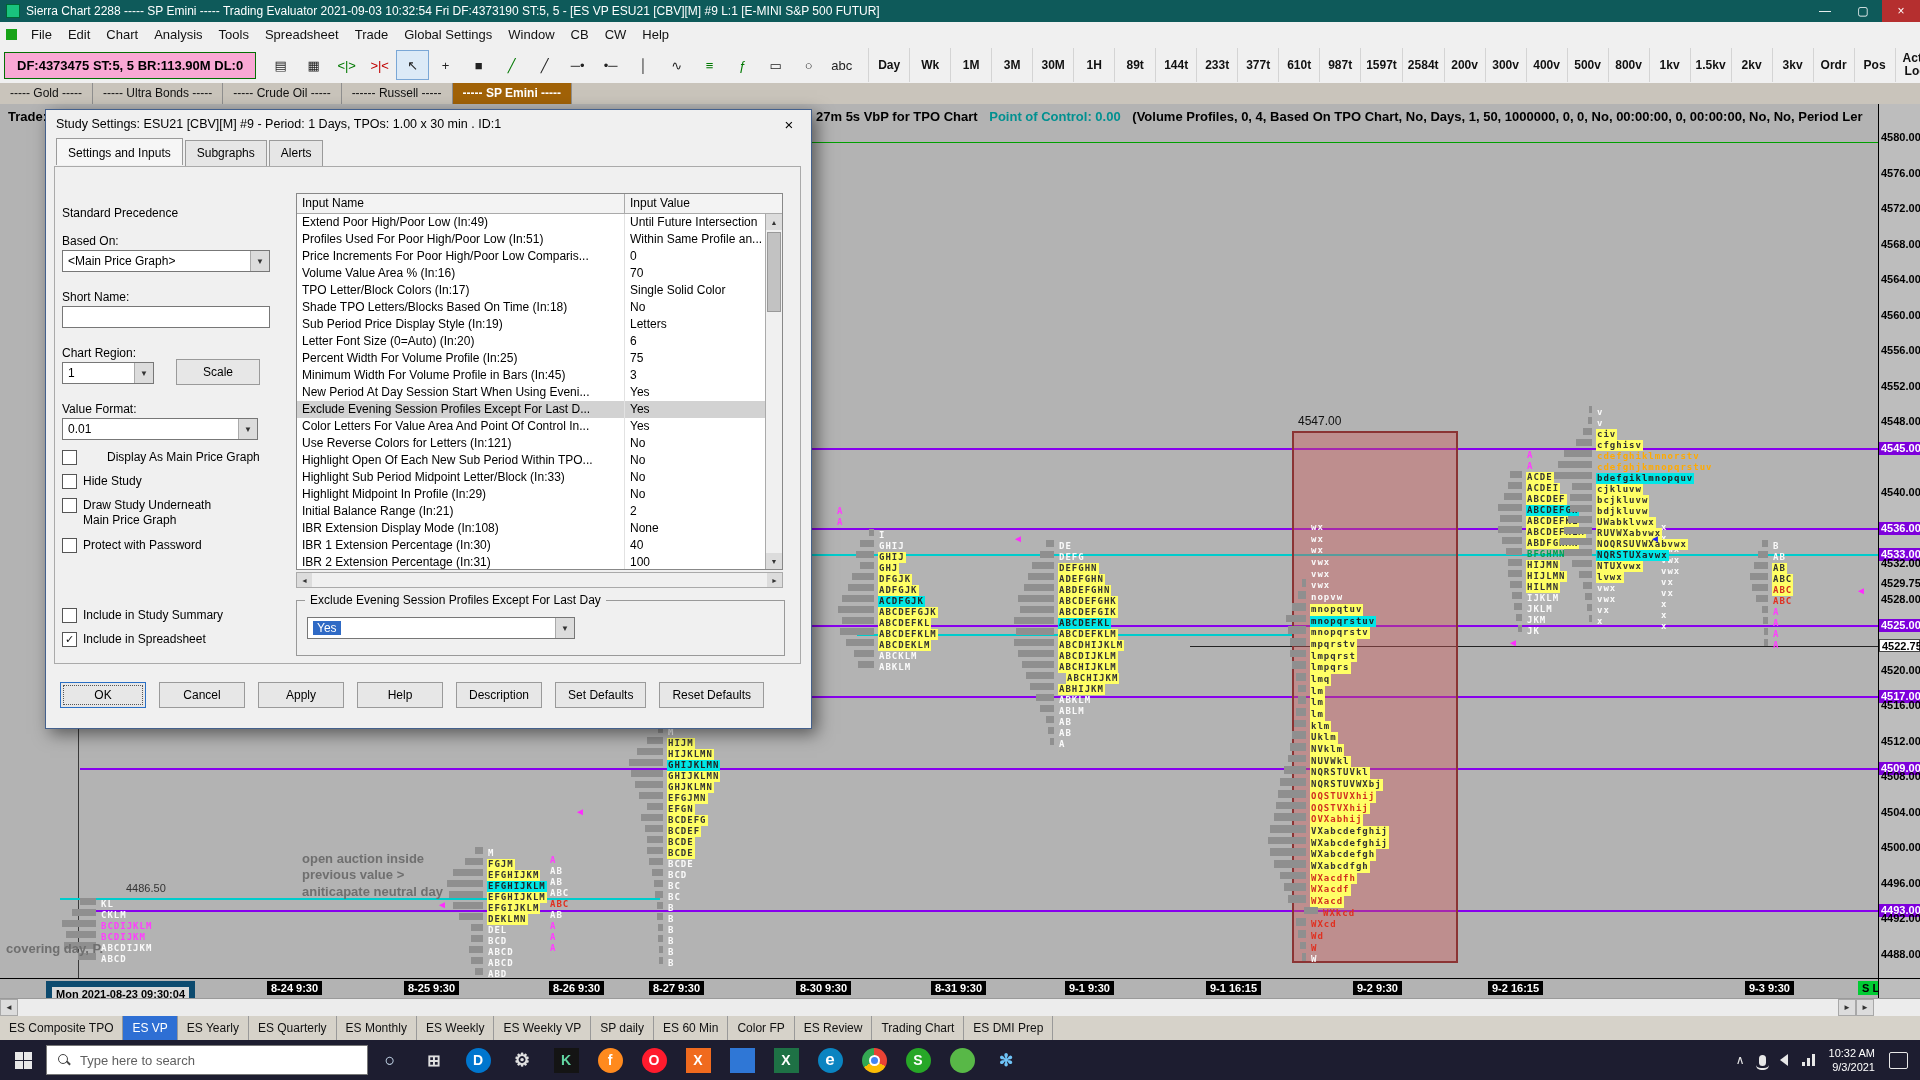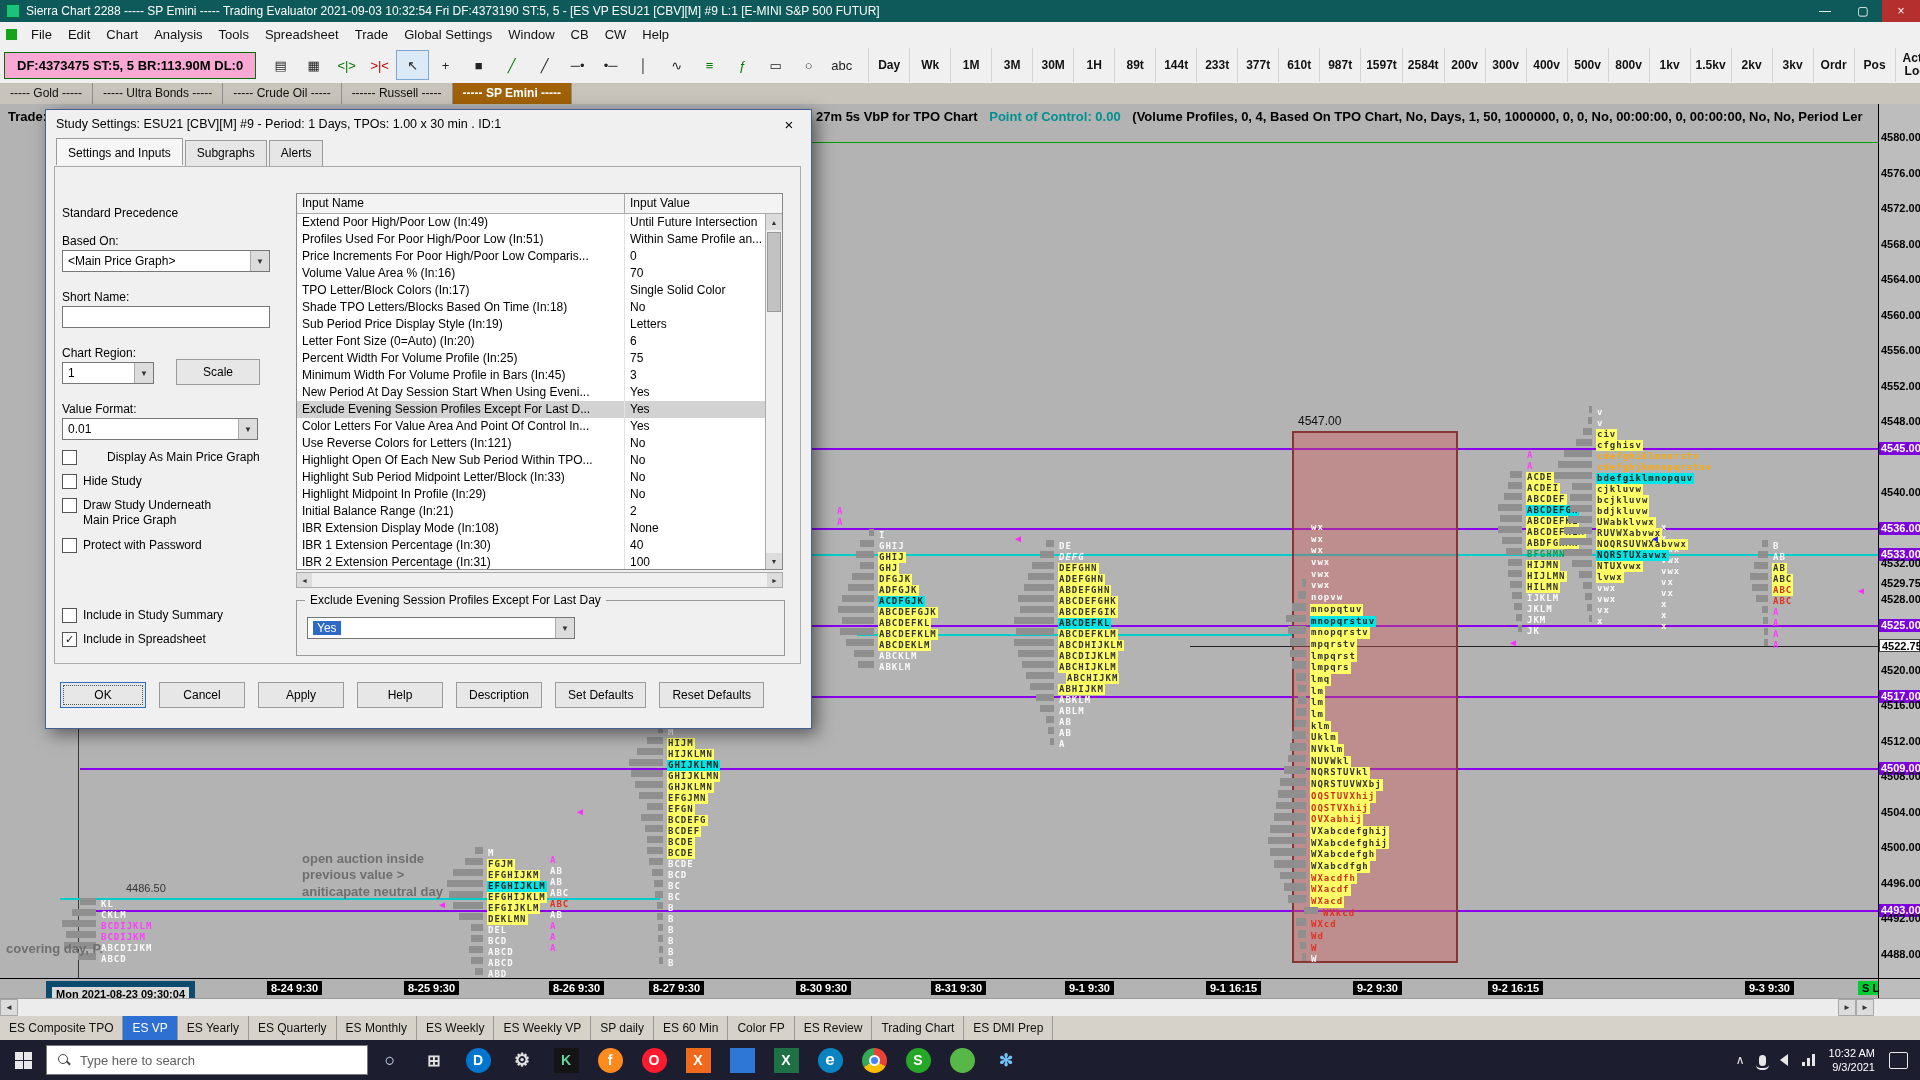--- a/index.html
+++ b/index.html
@@ -344,21 +344,21 @@
         <div class="prow" style="height: 11px; line-height: 11px;"><div class="vol" style="width: 32px; left: -36px; height: 7px;"></div><span class="tl tl-c">ACDFGJK</span></div>
         <div class="prow" style="height: 11px; line-height: 11px;"><div class="vol" style="width: 36px; left: -40px; height: 7px;"></div><span class="tl tl-y">ABCDEFGJK</span></div>
         <div class="prow" style="height: 11px; line-height: 11px;"><div class="vol" style="width: 32px; left: -36px; height: 7px;"></div><span class="tl tl-y">ABCDEFKL</span></div>
         <div class="prow" style="height: 11px; line-height: 11px;"><div class="vol" style="width: 34px; left: -38px; height: 7px;"></div><span class="tl tl-y">ABCDEFKLM</span></div>
         <div class="prow" style="height: 11px; line-height: 11px;"><div class="vol" style="width: 28px; left: -32px; height: 7px;"></div><span class="tl tl-y">ABCDEKLM</span></div>
         <div class="prow" style="height: 11px; line-height: 11px;"><div class="vol" style="width: 20px; left: -24px; height: 7px;"></div><span class="tl tl-w">ABCKLM</span></div>
         <div class="prow" style="height: 11px; line-height: 11px;"><div class="vol" style="width: 16px; left: -20px; height: 7px;"></div><span class="tl tl-w">ABKLM</span></div>
       </div>
       <div class="profile" style="left: 1058px; top: 538px;">
         <div class="prow" style="height: 11px; line-height: 11px;"><div class="vol" style="width: 8px; left: -12px; height: 7px;"></div><span class="tl tl-w">DE</span></div>
-        <div class="prow" style="height: 11px; line-height: 11px; font-style: italic;"><div class="vol" style="width: 14px; left: -18px; height: 7px;"></div><span class="tl tl-w">DEFG</span></div>
+        <div class="prow" style="height: 11px; line-height: 11px;"><div class="vol" style="width: 14px; left: -18px; height: 7px;"></div><span class="tl tl-w">DEFG</span></div>
         <div class="prow" style="height: 11px; line-height: 11px;"><div class="vol" style="width: 22px; left: -26px; height: 7px;"></div><span class="tl tl-y">DEFGHN</span></div>
         <div class="prow" style="height: 11px; line-height: 11px;"><div class="vol" style="width: 26px; left: -30px; height: 7px;"></div><span class="tl tl-y">ADEFGHN</span></div>
         <div class="prow" style="height: 11px; line-height: 11px;"><div class="vol" style="width: 30px; left: -34px; height: 7px;"></div><span class="tl tl-y">ABDEFGHN</span></div>
         <div class="prow" style="height: 11px; line-height: 11px;"><div class="vol" style="width: 36px; left: -40px; height: 7px;"></div><span class="tl tl-y">ABCDEFGHK</span></div>
         <div class="prow" style="height: 11px; line-height: 11px;"><div class="vol" style="width: 34px; left: -38px; height: 7px;"></div><span class="tl tl-y">ABCDEFGIK</span></div>
         <div class="prow" style="height: 11px; line-height: 11px;"><div class="vol" style="width: 40px; left: -44px; height: 7px;"></div><span class="tl tl-c">ABCDEFKL</span></div>
         <div class="prow" style="height: 11px; line-height: 11px;"><div class="vol" style="width: 38px; left: -42px; height: 7px;"></div><span class="tl tl-y">ABCDEFKLM</span></div>
         <div class="prow" style="height: 11px; line-height: 11px;"><div class="vol" style="width: 40px; left: -44px; height: 7px;"></div><span class="tl tl-y">ABCDHIJKLM</span></div>
         <div class="prow" style="height: 11px; line-height: 11px;"><div class="vol" style="width: 36px; left: -40px; height: 7px;"></div><span class="tl tl-y">ABCDIJKLM</span></div>
         <div class="prow" style="height: 11px; line-height: 11px;"><div class="vol" style="width: 32px; left: -36px; height: 7px;"></div><span class="tl tl-y">ABCHIJKLM</span></div>

